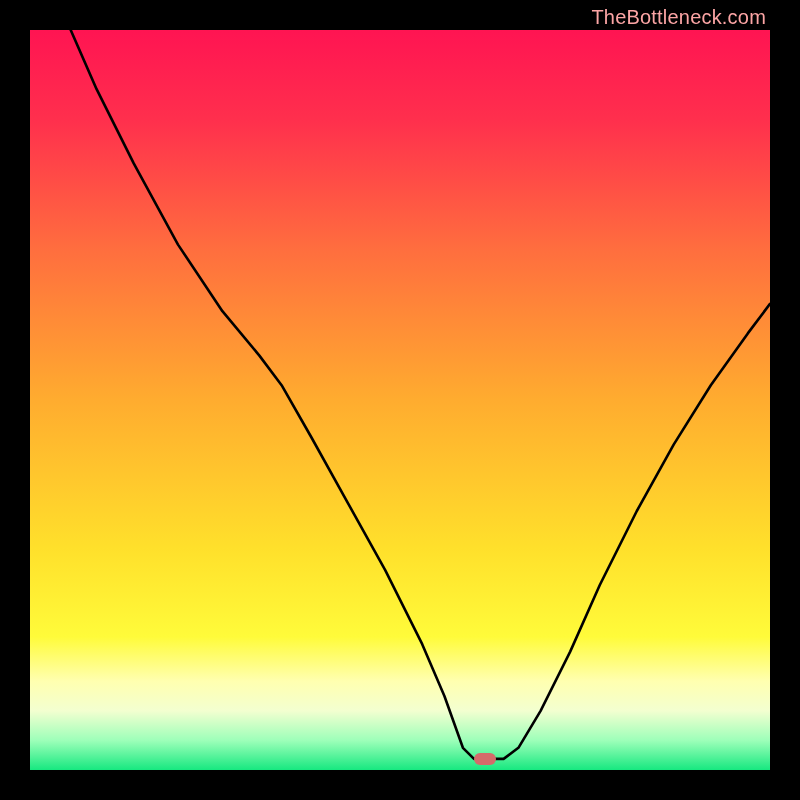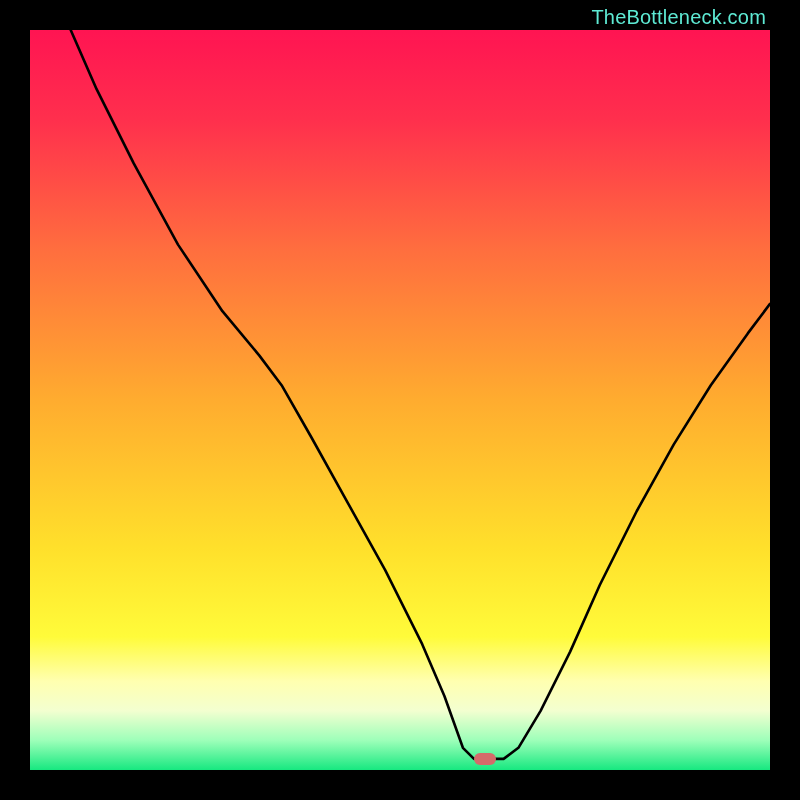--- a/index.html
+++ b/index.html
@@ -37,21 +37,21 @@
     position: absolute;
     left: 0;
     top: 0;
     width: 100%;
     height: 100%;
   }
   .watermark {
     position: absolute;
     top: 6px;
     right: 34px;
-    color: #5eead4;
+    color: #fca5a5;
     font-size: 20px;
     font-weight: 500;
     letter-spacing: 0.2px;
   }
   .marker {
     position: absolute;
     width: 22px;
     height: 12px;
     border-radius: 6px;
     transform: translate(-50%, -50%);

